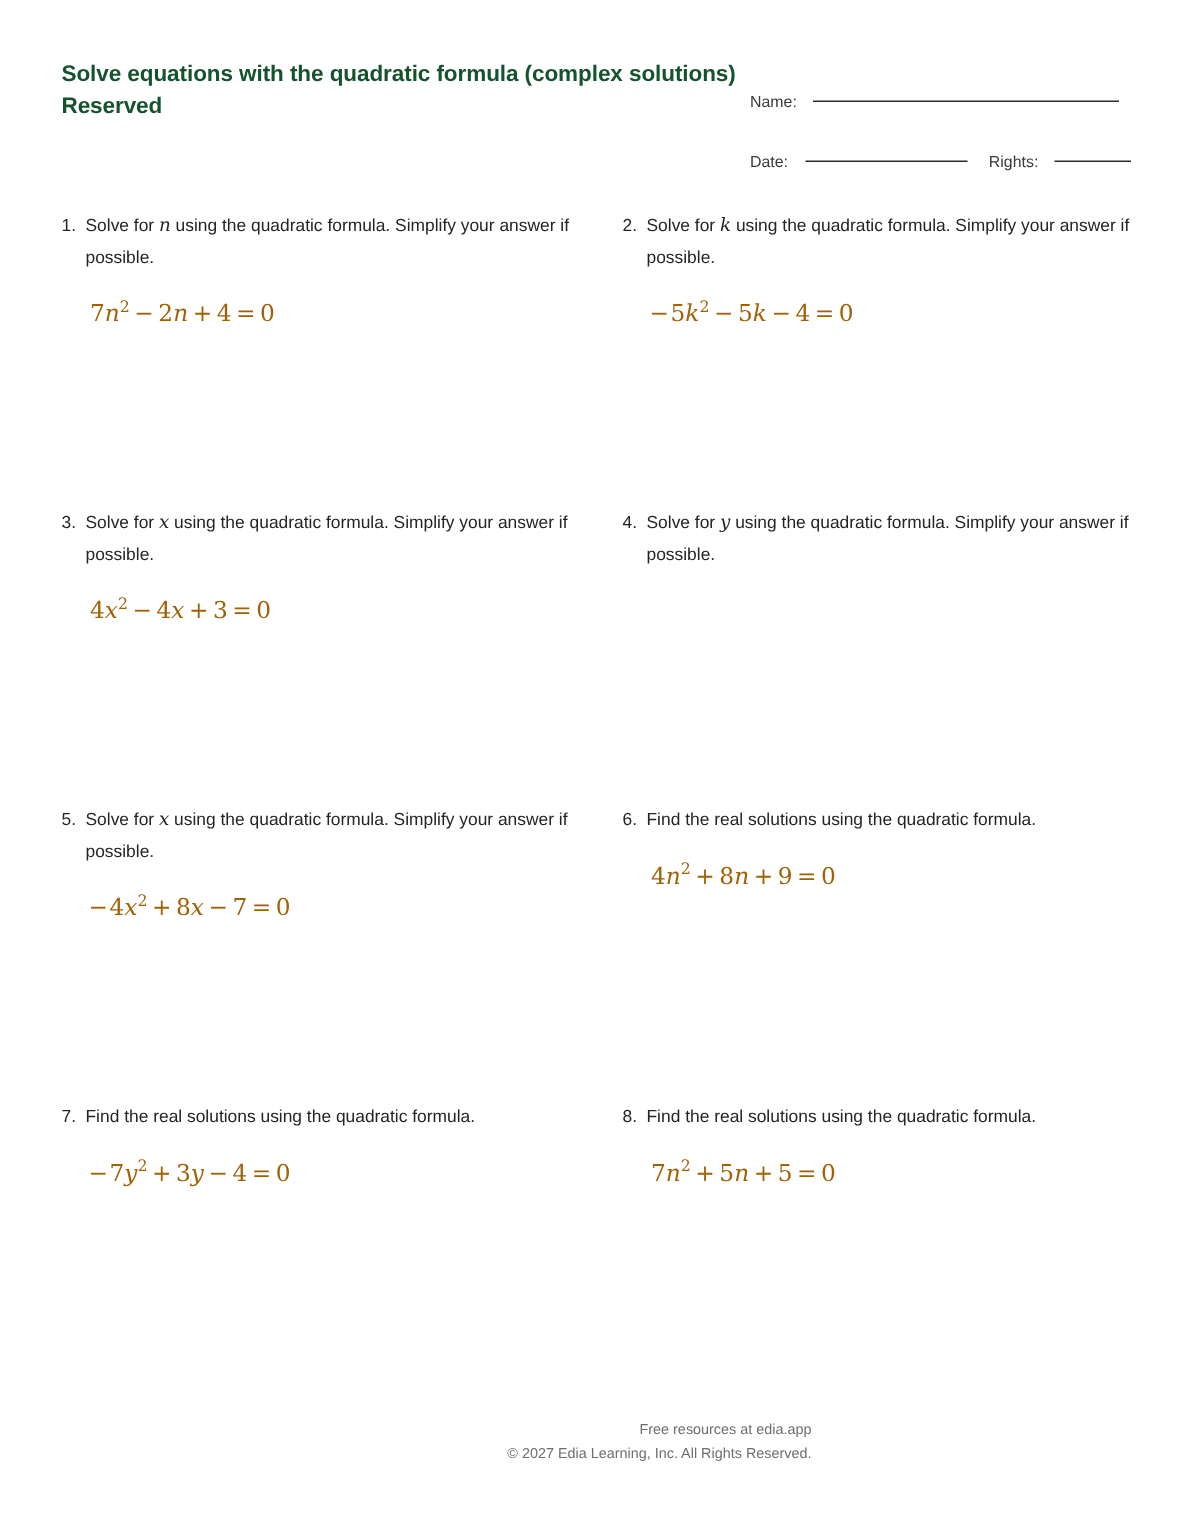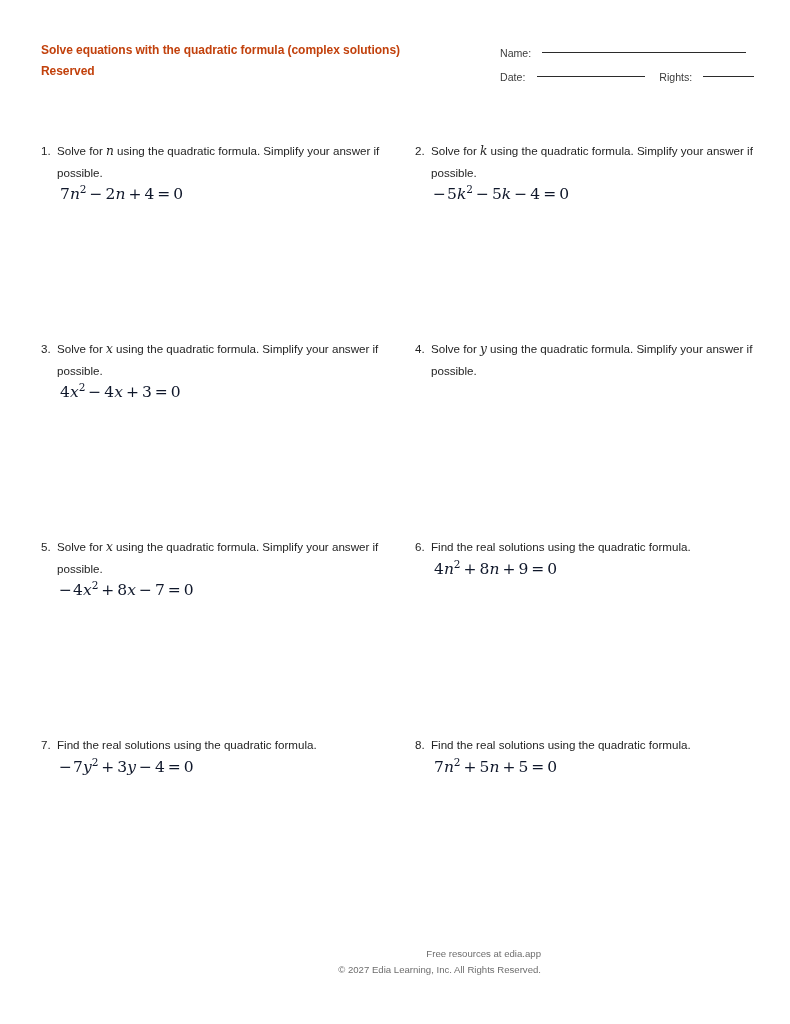--- a/index.html
+++ b/index.html
@@ -31,38 +31,39 @@
     width: 708px;
     height: 60px;
   }
   .title-block {
     position: absolute;
     left: 0;
     top: 0;
     width: 450px;
   }
   .worksheet-title {
-    font-size: 12px;
+    font-size: 15px;
     font-weight: bold;
     line-height: 20.5px;
-    color: #c2410c;
+    color: #14532d;
     letter-spacing: -0.05px;
   }
   .info-block {
     position: absolute;
     left: 459px;
     top: 6px;
     width: 250px;
   }
   .info-row {
     position: relative;
     height: 24px;
     white-space: nowrap;
     font-size: 10.6px;
     color: #3a3a3a;
+    margin-top: 16px;
   }
   .info-label {
     display: inline-block;
     vertical-align: middle;
   }
   .rule {
     display: inline-block;
     vertical-align: middle;
     border-bottom: 1.3px solid #2b2b2b;
     height: 1px;
@@ -106,25 +107,25 @@
     font-size: 11.6px;
     line-height: 21px;
     color: #242424;
   }
   .q-head .var {
     font-family: "DejaVu Serif", "Liberation Serif", serif;
     font-style: italic;
     font-size: 12.2px;
   }
   .q-eq {
-    margin-top: 0;
+    margin-top: 16px;
     padding-left: 18px;
     font-family: "DejaVu Serif", "Liberation Serif", serif;
     font-size: 15.5px;
-    color: #0f172a;
+    color: #a16207;
     line-height: 22px;
     white-space: nowrap;
   }
   .q-eq .v {
     font-style: italic;
   }
   .q-eq sup {
     font-size: 0.68em;
     vertical-align: super;
     line-height: 0;

